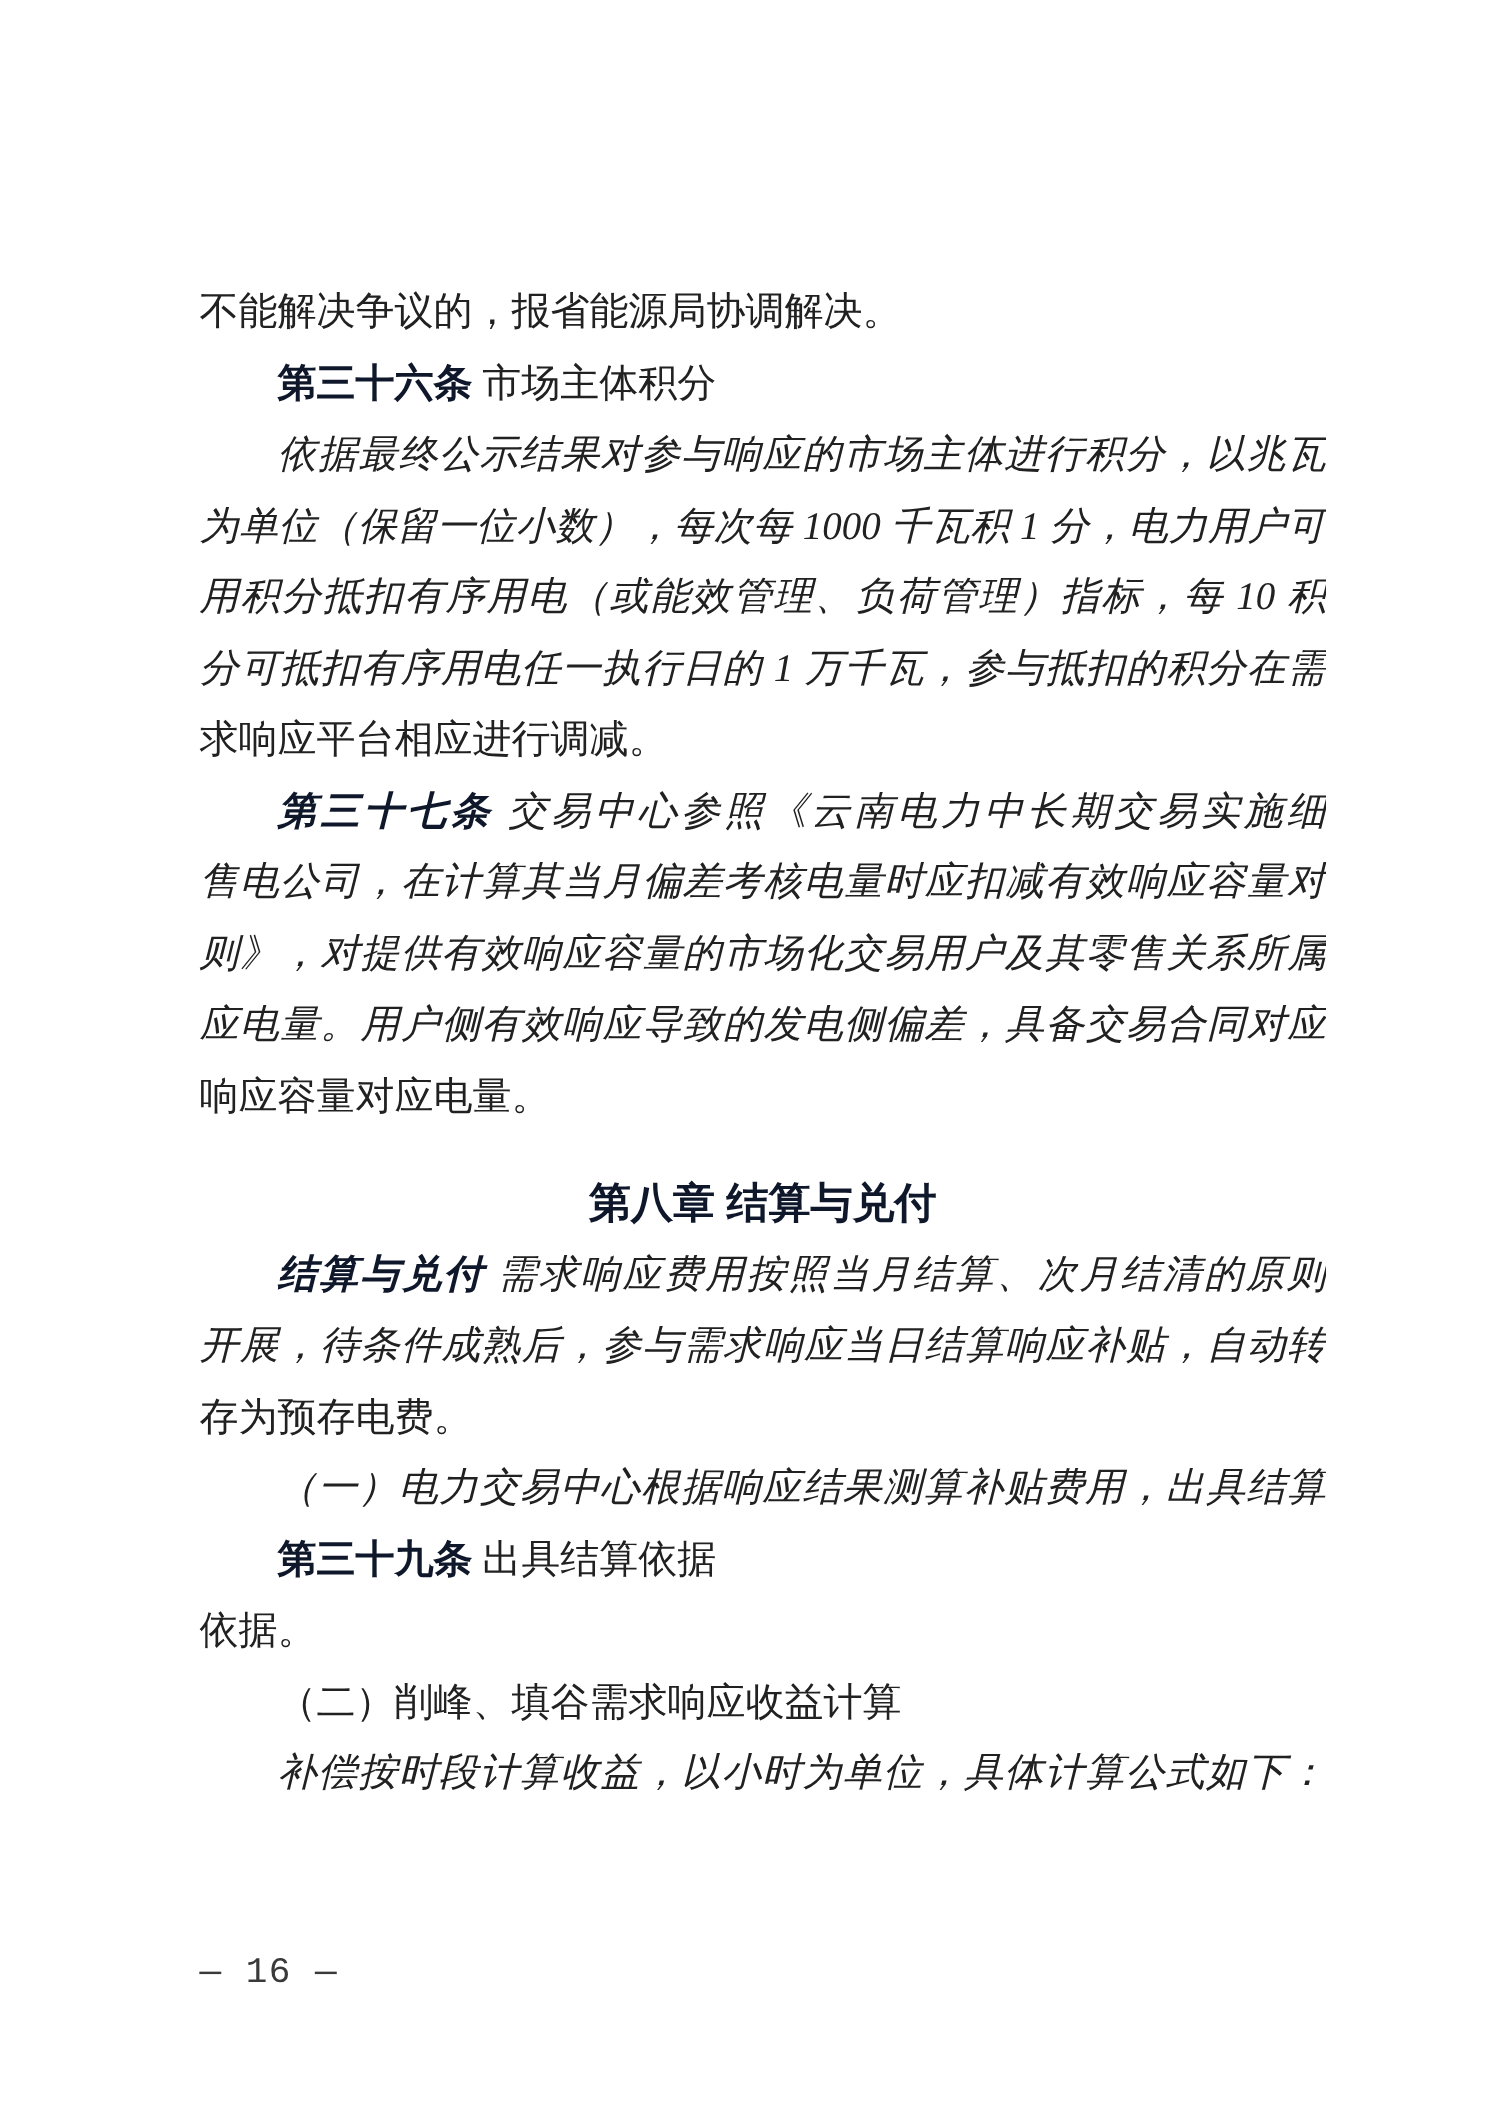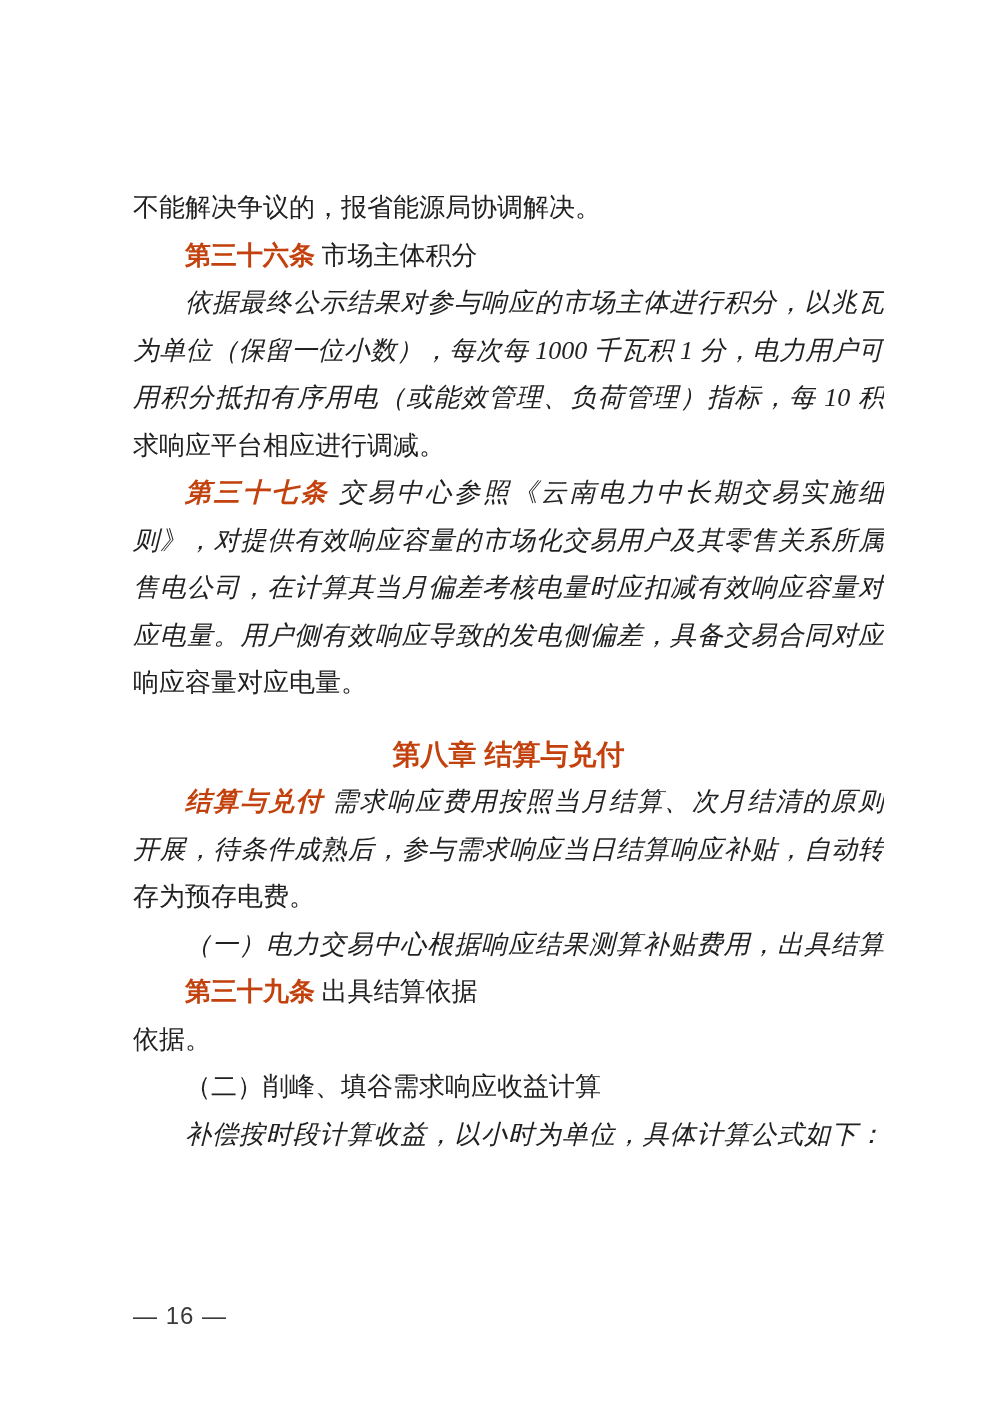--- a/index.html
+++ b/index.html
@@ -28,62 +28,63 @@
     text-align: left;
     color: #212121;
   }
   .line.justify {
     text-align: justify;
     text-align-last: justify;
     text-justify: inter-character;
     font-style: italic;
   }
   .line.indent { text-indent: 2em; }
-  .line .bold { font-weight: 700; color: #c2410c; }
+  .line .bold { font-weight: 700; color: #0f172a; }
   .line.chapter {
     text-align: center;
     text-align-last: center;
     font-family: "Liberation Sans", "DejaVu Sans", sans-serif;
     font-size: 28px;
     margin-top: 24px;
   }
   .page-footer {
     position: absolute;
     left: 133px; top: 1302px;
     font-size: 24px;
     line-height: 28px;
     color: #3a3a3a;
     letter-spacing: 1px;
-    font-family: Liberation Sans, sans-serif;
+    font-family: Liberation Mono, monospace;
   }
 </style>
 </head>
 <body>
 
 <div class="page">
   <div class="text-block">
 
     <div class="line"><span class="bold"></span><span>不能解决争议的，报省能源局协调解决。</span></div>
 
     <div class="line indent"><span class="bold">第三十六条</span><span> 市场主体积分</span></div>
 
     <div class="line indent justify"><span class="bold"></span><span>依据最终公示结果对参与响应的市场主体进行积分，以兆瓦</span></div>
 
     <div class="line justify"><span class="bold"></span><span>为单位（保留一位小数），每次每 1000 千瓦积 1 分，电力用户可</span></div>
 
     <div class="line justify"><span class="bold"></span><span>用积分抵扣有序用电（或能效管理、负荷管理）指标，每 10 积</span></div>
 
+    <div class="line justify"><span class="bold"></span><span>分可抵扣有序用电任一执行日的 1 万千瓦，参与抵扣的积分在需</span></div>
 
     <div class="line"><span class="bold"></span><span>求响应平台相应进行调减。</span></div>
 
     <div class="line indent justify"><span class="bold">第三十七条</span><span> 交易中心参照《云南电力中长期交易实施细</span></div>
 
+    <div class="line justify"><span class="bold"></span><span>售电公司，在计算其当月偏差考核电量时应扣减有效响应容量对</span></div>
+
     <div class="line justify"><span class="bold"></span><span>则》，对提供有效响应容量的市场化交易用户及其零售关系所属</span></div>
-
-    <div class="line justify"><span class="bold"></span><span>售电公司，在计算其当月偏差考核电量时应扣减有效响应容量对</span></div>
 
     <div class="line justify"><span class="bold"></span><span>应电量。用户侧有效响应导致的发电侧偏差，具备交易合同对应</span></div>
 
 
     <div class="line"><span class="bold"></span><span>响应容量对应电量。</span></div>
 
     <div class="line chapter"><span class="bold">第八章 结算与兑付</span><span></span></div>
 
     <div class="line indent justify"><span class="bold">结算与兑付</span><span> 需求响应费用按照当月结算、次月结清的原则</span></div>
 

